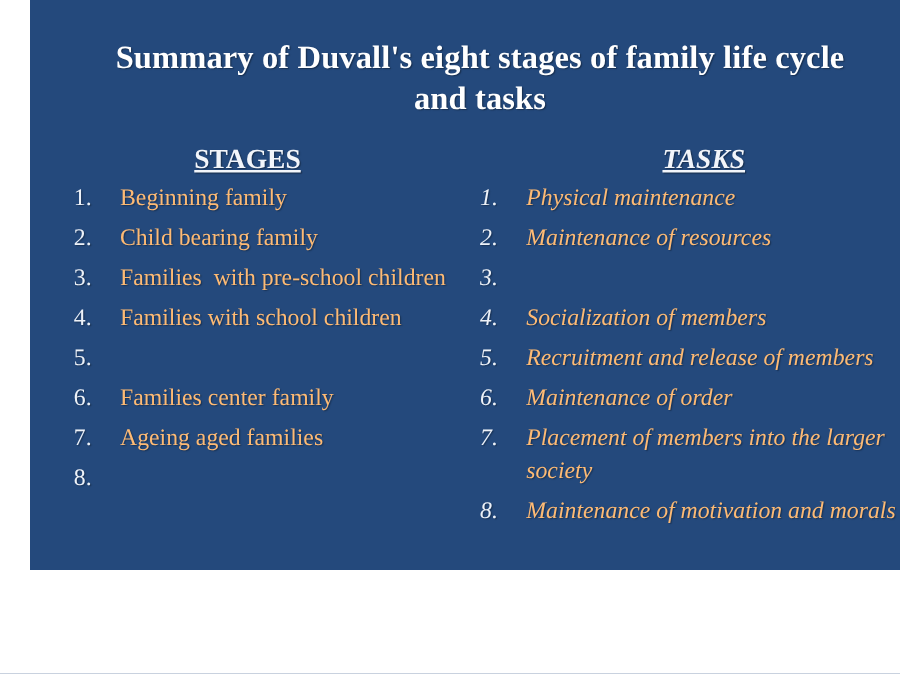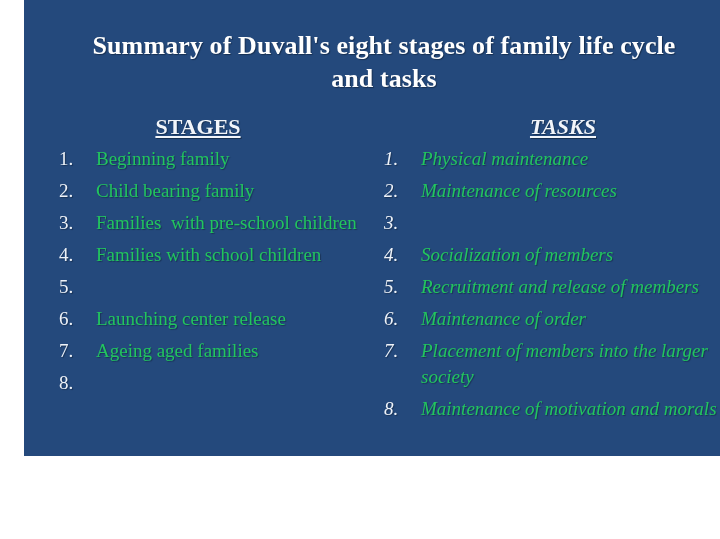--- a/index.html
+++ b/index.html
@@ -92,21 +92,21 @@
     width: 37px;
     font-size: 19px;
     color: #eef2f8;
     line-height: 26px;
     text-shadow: 1px 1px 1px rgba(0,0,0,0.3);
     white-space: pre;
   }
   .item-text {
     flex: 1 1 auto;
     font-size: 19px;
-    color: #22c55e;
+    color: #fdba74;
     line-height: 26px;
     text-shadow: 1px 1px 1px rgba(0,0,0,0.3);
     white-space: pre-wrap;
   }
   .column.right .item-num { width: 37px; }
 </style>
 </head>
 <body>
 
 <div id="slide" style="background: rgb(36, 73, 124);">
@@ -135,21 +135,21 @@
         </li>
         <li class="list-item">
           <span class="item-num">4.</span>
           <span class="item-text">Families with school children</span>
         </li>
         <li class="list-item">
           <span class="item-num">5.</span>
         </li>
         <li class="list-item">
           <span class="item-num">6.</span>
-          <span class="item-text">Launching center release</span>
+          <span class="item-text">Families center family</span>
         </li>
         <li class="list-item">
           <span class="item-num">7.</span>
           <span class="item-text">Ageing aged families</span>
         </li>
         <li class="list-item">
           <span class="item-num">8.</span>
         </li>
       </ul>
     </div>

